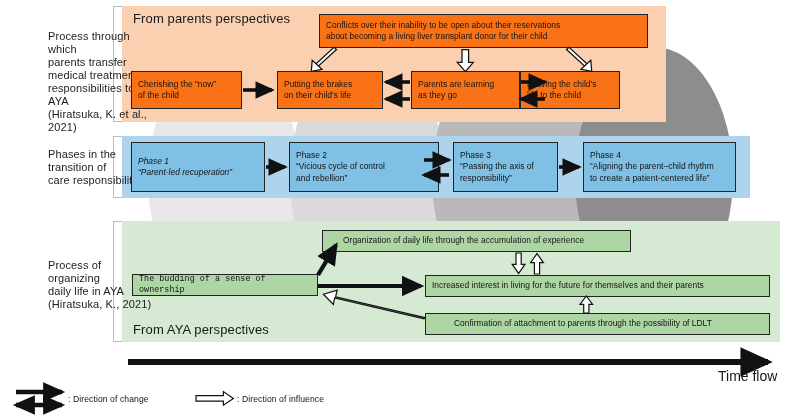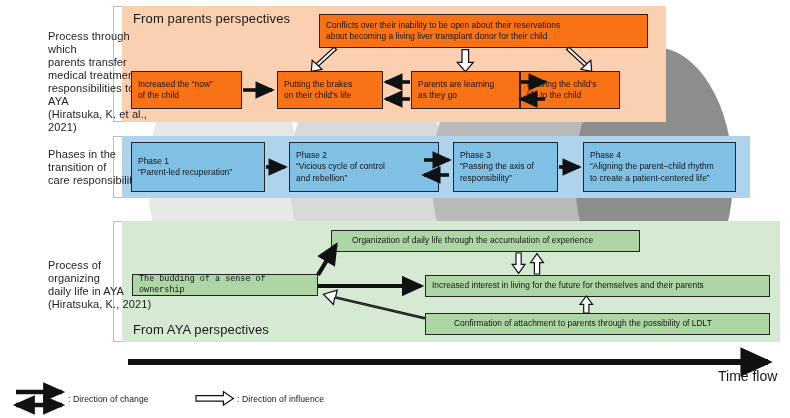--- a/index.html
+++ b/index.html
@@ -74,21 +74,21 @@
 (Hiratsuka, K. et al., 2021)</div>
 
   <div class="panel-caption" style="left:133px;top:11px;">From parents perspectives</div>
 
   <div class="box box-orange pad" style="left:319px;top:14px;width:329px;height:34px;">
     <span class="txt">Conflicts over their inability to be open about their reservations
 about becoming a living liver transplant donor for their child</span>
   </div>
 
   <div class="box box-orange pad" style="left:131px;top:71px;width:111px;height:38px;">
-    <span class="txt">Increased the “now”
+    <span class="txt">Cherishing the “now”
 of the child</span>
   </div>
 
   <div class="box box-orange pad" style="left:277px;top:71px;width:106px;height:38px;">
     <span class="txt">Putting the brakes
 on their child's life</span>
   </div>
 
   <div class="box box-orange pad" style="left:411px;top:71px;width:109px;height:38px;">
     <span class="txt">Parents are learning
@@ -101,21 +101,21 @@
   </div>
 
   <div class="panel panel-blue" style="left:122px;top:136px;width:628px;height:62px;"></div>
 
   <div class="bracket" style="left:113px;top:136px;height:62px;"></div>
 
   <div class="side-label" style="left:8px;top:148px;width:104px;">Phases in the
 transition of
 care responsibility</div>
 
-  <div class="box box-blue pad" style="left:131px;top:142px;width:134px;height:50px;">
+  <div class="box box-blue pad" style="left:131px;top:142px;width:134px;height:50px;font-style:italic;">
     <span class="txt">Phase 1
 “Parent-led recuperation”</span>
   </div>
 
   <div class="box box-blue pad" style="left:289px;top:142px;width:150px;height:50px;">
     <span class="txt">Phase 2
 “Vicious cycle of control
 and rebellion”</span>
   </div>
 
@@ -139,21 +139,21 @@
 organizing
 daily life in AYA
 (Hiratsuka, K., 2021)</div>
 
   <div class="panel-caption" style="left:133px;top:322px;">From AYA perspectives</div>
 
   <div class="box box-green pad" style="left:132px;top:274px;width:186px;height:22px;font-family:Liberation Mono, monospace;">
     <span class="txt">The budding of a sense of ownership</span>
   </div>
 
-  <div class="box box-green pad" style="left:331px;top:230px;width:309px;height:22px;padding-left:20px;">
+  <div class="box box-green pad" style="left:322px;top:230px;width:309px;height:22px;padding-left:20px;">
     <span class="txt">Organization of daily life through the accumulation of experience</span>
   </div>
 
   <div class="box box-green pad" style="left:425px;top:275px;width:345px;height:22px;">
     <span class="txt">Increased interest in living for the future for themselves and their parents</span>
   </div>
 
   <div class="box box-green pad" style="left:425px;top:313px;width:345px;height:22px;padding-left:28px;">
     <span class="txt">Confirmation of attachment to parents through the possibility of LDLT</span>
   </div>

